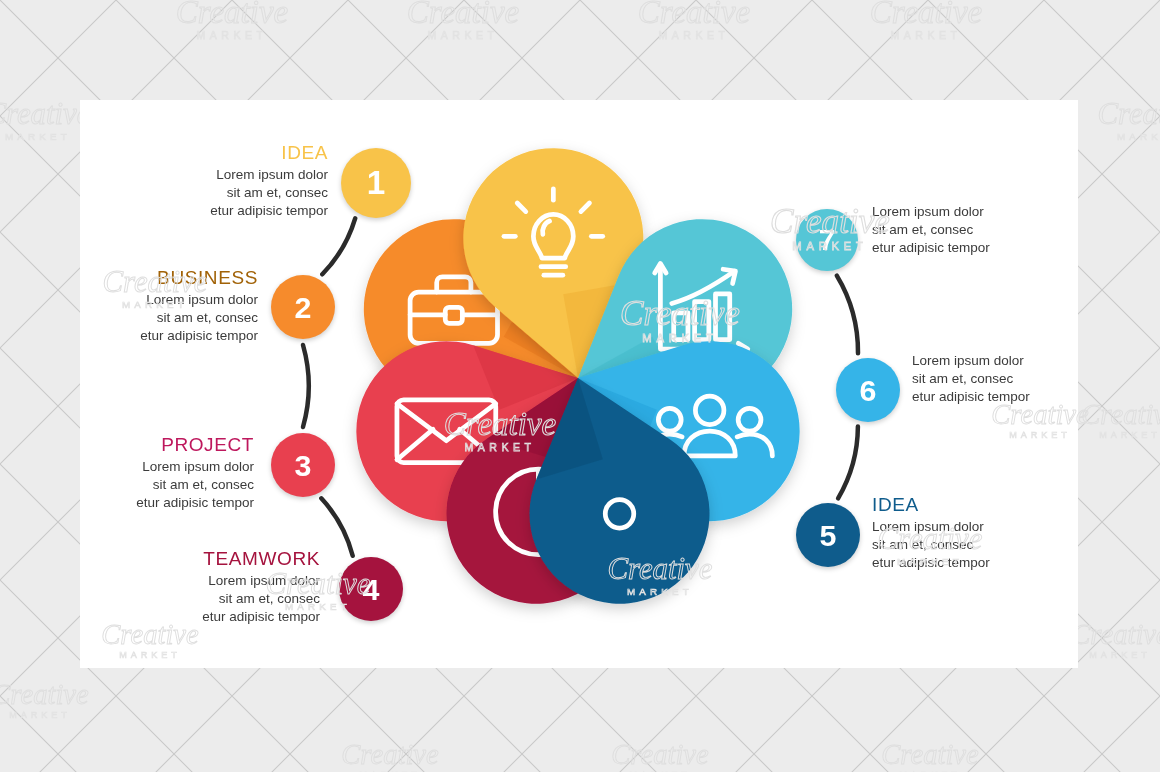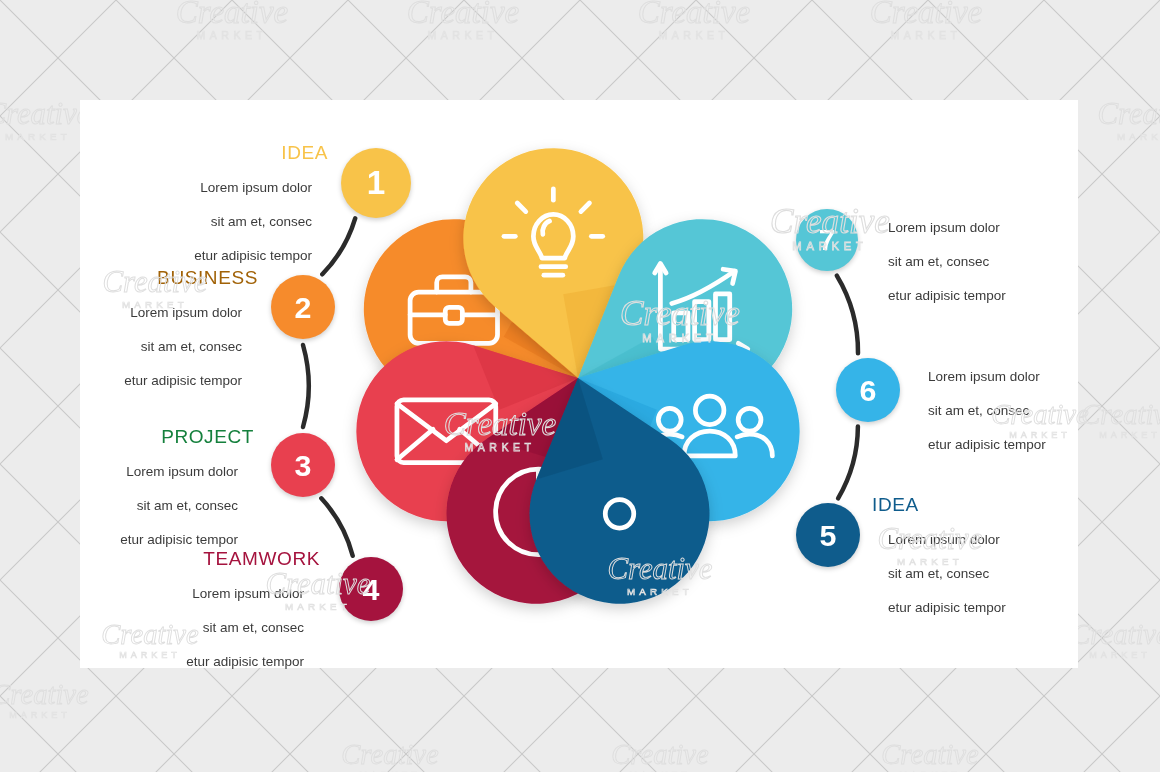--- a/index.html
+++ b/index.html
@@ -54,21 +54,21 @@
     font-size:19px;
     font-weight:normal;
     letter-spacing:0.6px;
     margin:0 0 3px 0;
     line-height:1.05;
   }
   .info .body{
     font-size:13.5px;
     color:#3b3b3b;
     line-height:1.32;
-    margin:16px;
+    margin:0;
   }
   .info.left{text-align:right;}
   .info.right{text-align:left;}
 
   .num{
     position:absolute;
     z-index:5;
     border-radius:50%;
     color:#fff;
     font-size:28px;
@@ -221,21 +221,21 @@
       <div class="body">sit am et, consec</div>
       <div class="body">etur adipisic tempor</div>
     </div>
     <div class="info left" style="left: 48px; top: 268px;">
       <div class="title" style="color: #a16207;">BUSINESS</div>
       <div class="body">Lorem ipsum dolor</div>
       <div class="body">sit am et, consec</div>
       <div class="body">etur adipisic tempor</div>
     </div>
     <div class="info left" style="left: 44px; top: 427px;">
-      <div class="title" style="color: #15803d;">PROJECT</div>
+      <div class="title" style="color: #be185d; margin-top: 8px;">PROJECT</div>
       <div class="body">Lorem ipsum dolor</div>
       <div class="body">sit am et, consec</div>
       <div class="body">etur adipisic tempor</div>
     </div>
     <div class="info left" style="left: 110px; top: 549px;">
       <div class="title" style="color: rgb(165, 19, 62);">TEAMWORK</div>
       <div class="body">Lorem ipsum dolor</div>
       <div class="body">sit am et, consec</div>
       <div class="body">etur adipisic tempor</div>
     </div>

